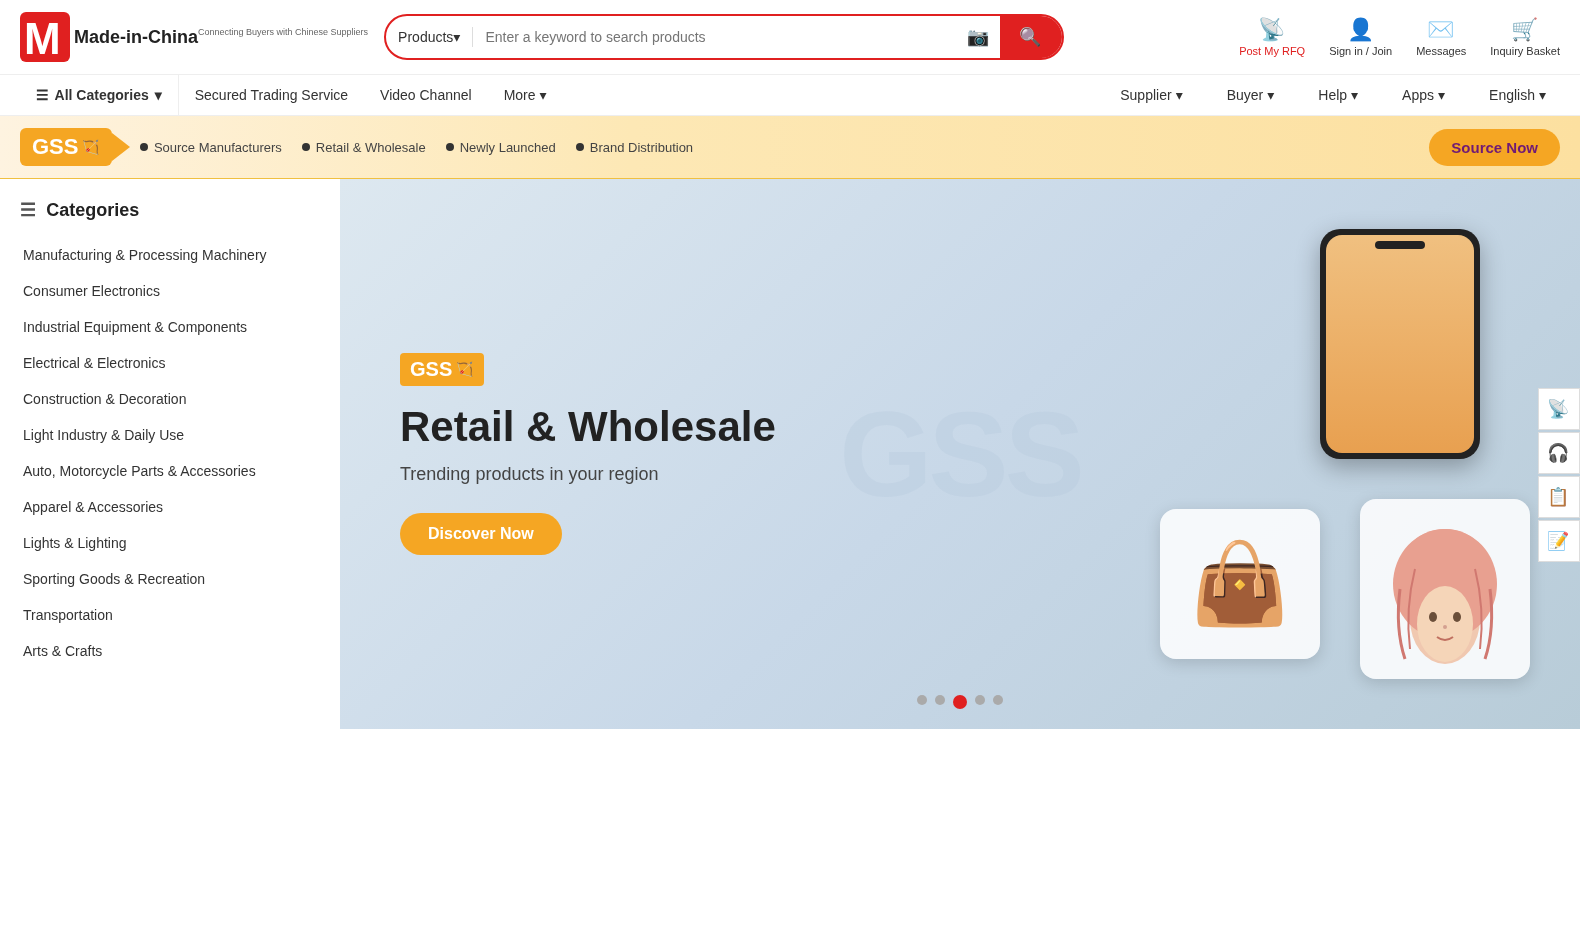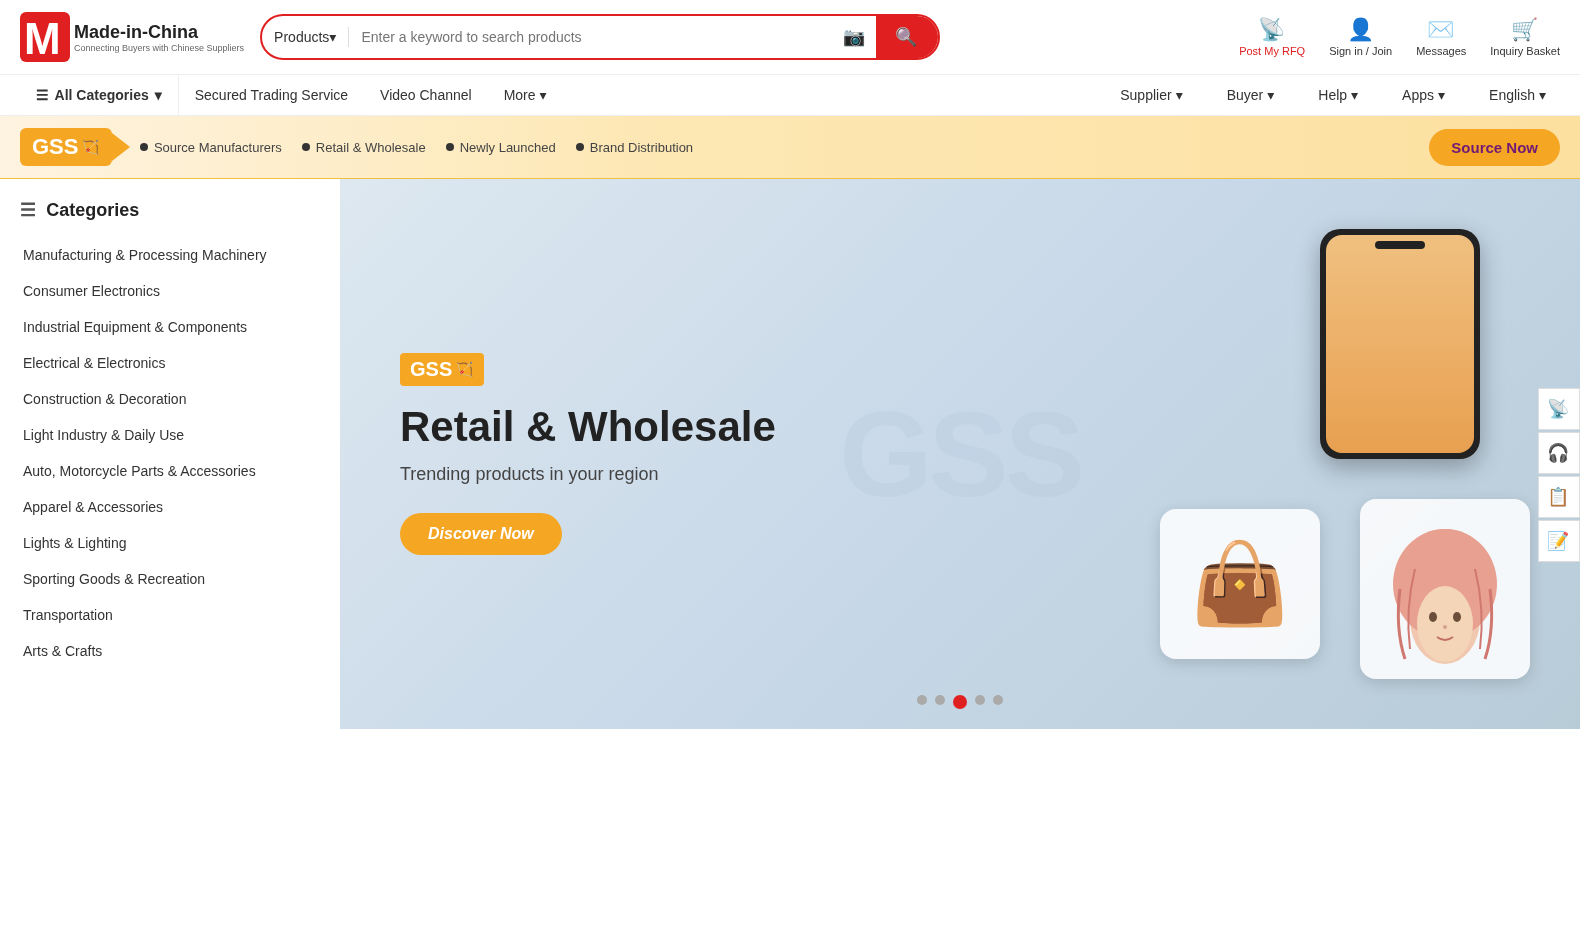--- a/index.html
+++ b/index.html
@@ -25,21 +25,21 @@
 
     .logo-area {
       display: flex;
       align-items: center;
       gap: 4px;
       min-width: 200px;
     }
 
     .logo-text {
       display: flex;
-      flex-direction: column;
+      flex-direction: row;
     }
 
     .logo-main {
       font-size: 18px;
       font-weight: 700;
       color: #222;
       white-space: nowrap;
     }
 
     .logo-sub {
@@ -356,21 +356,20 @@
 
     .hero-discover-btn {
       background: #f5a623;
       color: #fff;
       border: none;
       padding: 12px 28px;
       border-radius: 24px;
       font-size: 16px;
       font-weight: 600;
       cursor: pointer;
-      font-style: italic;
     }
 
     
     .hero-images {
       position: absolute;
       right: 40px;
       top: 30px;
       bottom: 30px;
       width: 380px;
     }

